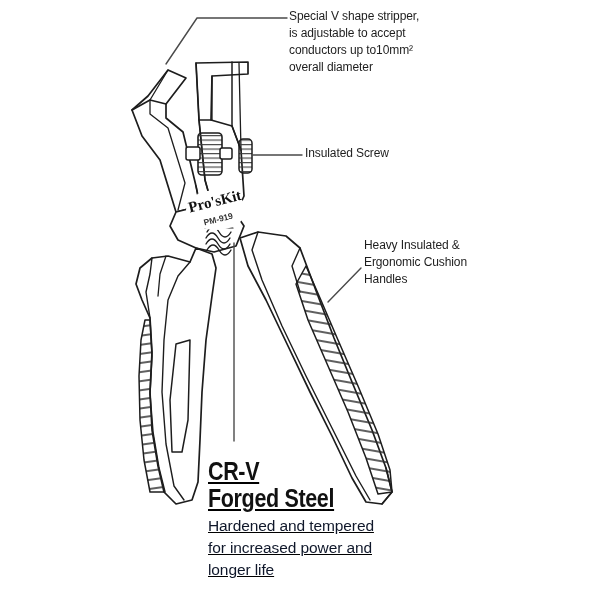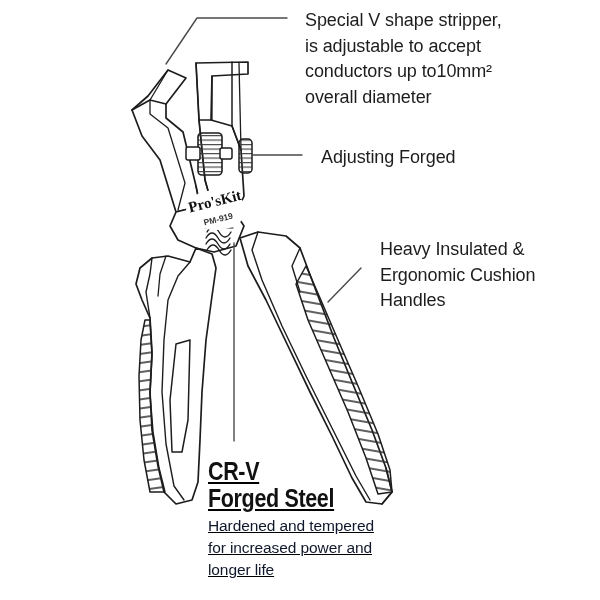--- a/index.html
+++ b/index.html
@@ -18,25 +18,24 @@
   #diagram {
     position: absolute;
     inset: 0;
     width: 600px;
     height: 600px;
   }
   .callout {
     position: absolute;
     color: #1d1d1d;
     font-family: "Liberation Sans", sans-serif;
-    font-size: 18px;
+    font-size: 12px;
     line-height: 1.42;
     letter-spacing: -0.1px;
     white-space: pre-line;
-    margin-left: 16px;
   }
   #callout-stripper { left: 289px; top: 8px;  width: 240px; }
   #callout-screw    { left: 305px; top: 145px; width: 200px; }
   #callout-handles  { left: 364px; top: 237px; width: 210px; }
 
   #block-material {
     position: absolute;
     left: 208px;
     top: 458px;
     width: 230px;
@@ -231,21 +230,21 @@
       <text x="216" y="206" font-family="Liberation Serif, serif" font-weight="bold" font-size="15" fill="#111111" text-anchor="middle" transform="rotate(-14 216 206)">Pro'sKit</text>
       <text x="219" y="222" font-family="Liberation Sans, sans-serif" font-weight="bold" font-size="8.5" fill="#333333" text-anchor="middle" transform="rotate(-14 219 222)">PM-919</text>
     </g>
   </svg>
 
   <div class="callout" id="callout-stripper">Special V shape stripper,
 is adjustable to accept
 conductors up to10mm²
 overall diameter</div>
 
-  <div class="callout" id="callout-screw">Adjusting Forged</div>
+  <div class="callout" id="callout-screw">Insulated Screw</div>
 
   <div class="callout" id="callout-handles">Heavy Insulated &amp;
 Ergonomic Cushion
 Handles</div>
 
   <div id="block-material">
     <div class="material-heading">CR-V</div>
     <div class="material-heading">Forged Steel</div>
     <div class="material-body">Hardened and tempered
 for increased power and

